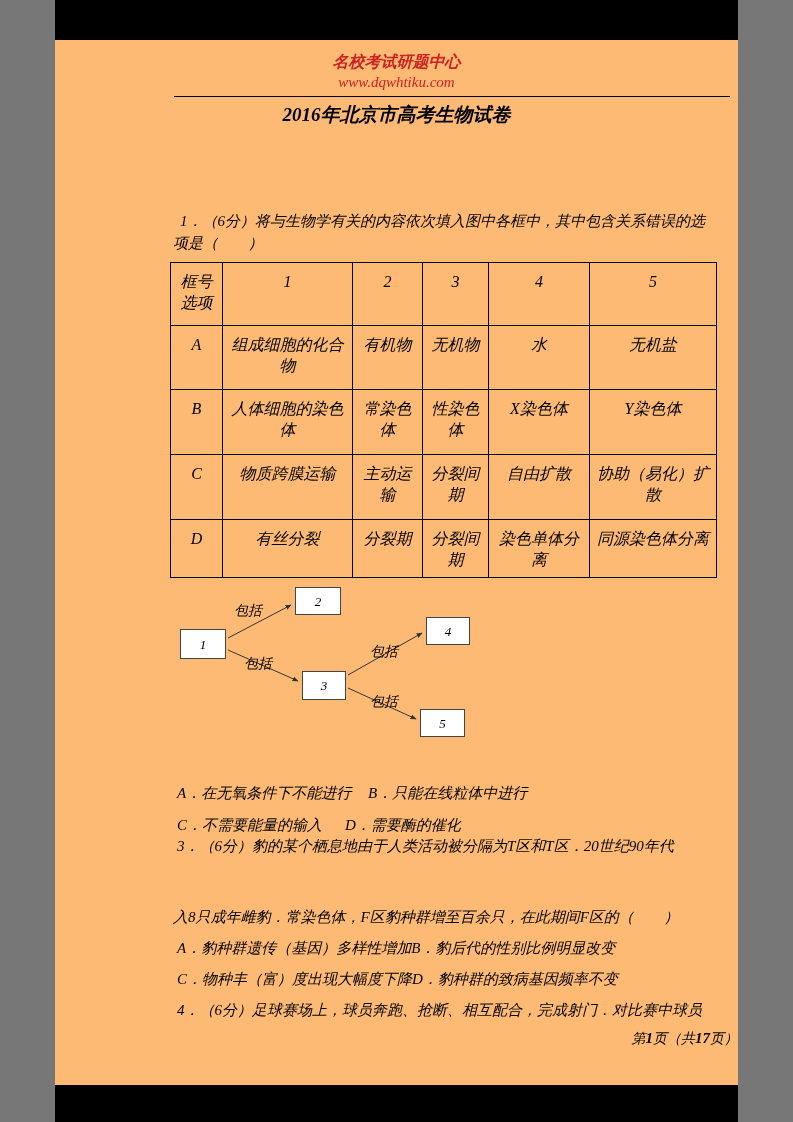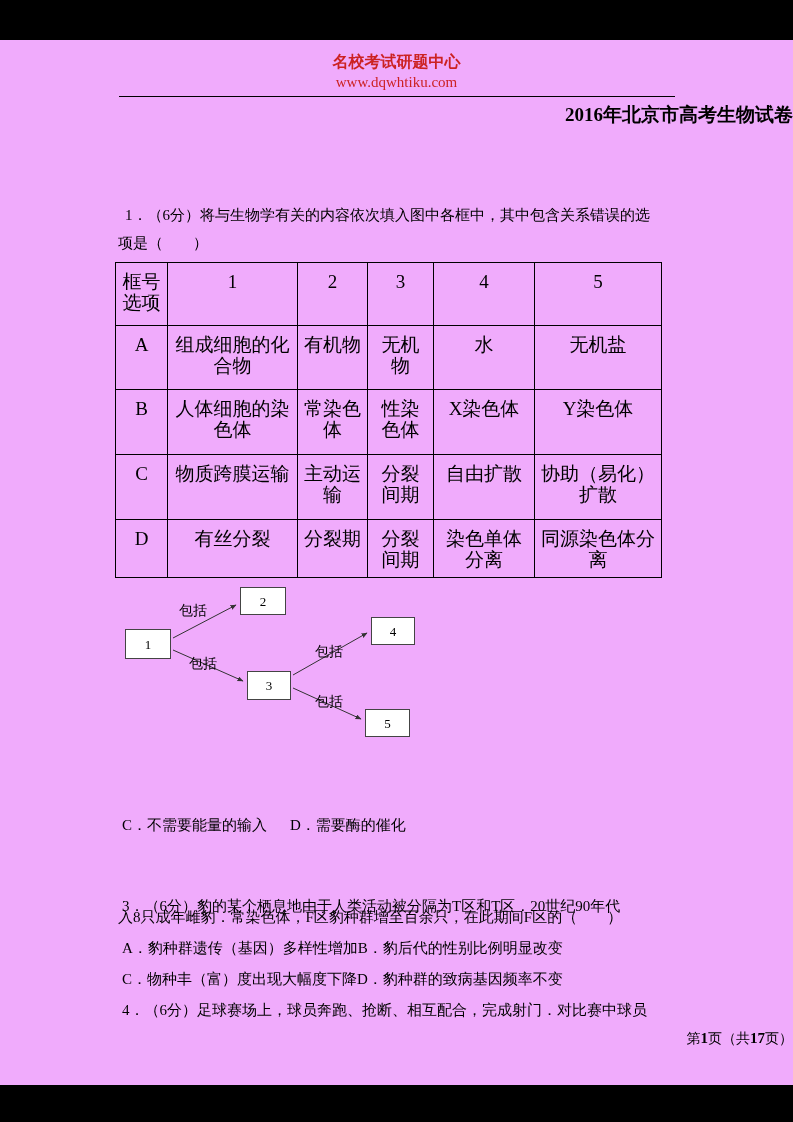--- a/index.html
+++ b/index.html
@@ -1,43 +1,43 @@
 <!DOCTYPE html>
 <html><head>
 <meta charset="utf-8">
 <style>
   * { margin:0; padding:0; box-sizing:border-box; }
   html,body { background:#777; }
   .page {
-    position:relative; width:793px; height:1122px; margin:0 auto;
-    background:#f0abfc; overflow:hidden;
+    position:relative; width:683px; height:1122px; margin:0 auto;
+    background:#fdba74; overflow:hidden;
     font-family:"Liberation Serif","DejaVu Serif",serif;
-    color:#000; font-size:15px; line-height:19px;
+    color:#000; font-size:15px; line-height:19px;font-style:italic;
   }
   .bar { position:absolute; left:0; width:100%; background:#000; }
   .bar.top { top:0; height:40px; }
   .bar.bottom { top:1085px; height:37px; }
 
   .site-header { position:absolute; top:52px; left:0; width:100%; text-align:center; color:#cc2222; }
   .site-name { font-size:16px; line-height:20px; font-weight:bold; }
   .site-url  { font-size:15px; line-height:20px; }
   .rule { position:absolute; top:96px; left:119px; width:556px; height:1px; background:#000; }
 
-  .doc-title { position:absolute; top:103px; left:0; width:100%; text-align:right;
+  .doc-title { position:absolute; top:103px; left:0; width:100%; text-align:center;
                font-size:19px; font-weight:bold; line-height:24px; }
 
   .section-heading { position:absolute; top:177px; left:118px; font-weight:bold; }
 
   .tline { position:absolute; white-space:nowrap; }
-  .q1-l1 { top:206px; left:125px; }
+  .q1-l1 { top:212px; left:125px; }
   .q1-l2 { top:234px; left:118px; }
 
   table.q-table { position:absolute; top:262px; left:115px; border-collapse:collapse; table-layout:fixed; }
   table.q-table td { border:1px solid #000; text-align:center; vertical-align:top;
-                     padding:8px 6px 4px 6px; line-height:21px; font-size:19px; word-break:break-all; }
+                     padding:8px 6px 4px 6px; line-height:21px; font-size:16px; word-break:break-all; }
   td.corner { text-align:left; padding-left:6px; }
 
   .diagram { position:absolute; top:582px; left:115px; width:420px; height:170px; }
   .dsvg { position:absolute; left:0; top:0; }
   .dbox { position:absolute; border:1px solid #444; background:#fff;
           display:flex; align-items:center; justify-content:center; font-size:13px; }
   .dbox-1 { left:10px;  top:47px;  width:46px; height:30px; }
   .dbox-2 { left:125px; top:5px;   width:46px; height:28px; }
   .dbox-3 { left:132px; top:89px;  width:44px; height:29px; }
   .dbox-4 { left:256px; top:35px;  width:44px; height:28px; }
@@ -48,21 +48,21 @@
   .dlabel-3 { left:200px; top:63px; }
   .dlabel-4 { left:200px; top:113px; }
 
   .q2-t  { top:752px; left:122px; }
   .opts  { position:absolute; white-space:nowrap; }
   .q2-o1 { top:784px; left:122px; }
   .q2-o1 .opt-first { display:inline-block; width:191px; }
   .q2-o2 { top:816px; left:122px; }
   .q2-o2 .opt-first { display:inline-block; width:168px; }
 
-  .q3-l1 { top:897px; left:122px; }
+  .q3-l1 { top:837px; left:122px; }
   .q3-l2 { top:877px; left:118px; }
   .q3-l3 { top:908px; left:118px; }
   .q3-o1 { top:939px; left:122px; }
   .q3-o2 { top:970px; left:122px; }
 
   .q4-t  { top:1001px; left:122px; }
 
   .page-footer { position:absolute; top:1029px; left:0; width:100%; text-align:right; font-size:14px; }
   .page-footer .num { font-weight:bold; font-size:15px; }
 </style>
@@ -156,20 +156,23 @@
     <div class="dbox dbox-2">2</div>
     <div class="dbox dbox-3">3</div>
     <div class="dbox dbox-4">4</div>
     <div class="dbox dbox-5">5</div>
     <div class="dlabel dlabel-1">包括</div>
     <div class="dlabel dlabel-2">包括</div>
     <div class="dlabel dlabel-3">包括</div>
     <div class="dlabel dlabel-4">包括</div>
   </div>
 
+  <div class="opts q2-o1">
+    <span class="opt-first">A．在无氧条件下不能进行</span><span>B．只能在线粒体中进行</span>
+  </div>
   <div class="opts q2-o2">
     <span class="opt-first">C．不需要能量的输入</span><span>D．需要酶的催化</span>
   </div>
 
   <div class="tline q3-l1">3．（6分）豹的某个栖息地由于人类活动被分隔为T区和T区．20世纪90年代</div>
   <div class="tline q3-l3">入8只成年雌豹．常染色体，F区豹种群增至百余只，在此期间F区的（　　）</div>
   <div class="opts q3-o1">
     <span>A．豹种群遗传（基因）多样性增加</span><span>B．豹后代的性别比例明显改变</span>
   </div>
   <div class="opts q3-o2">

